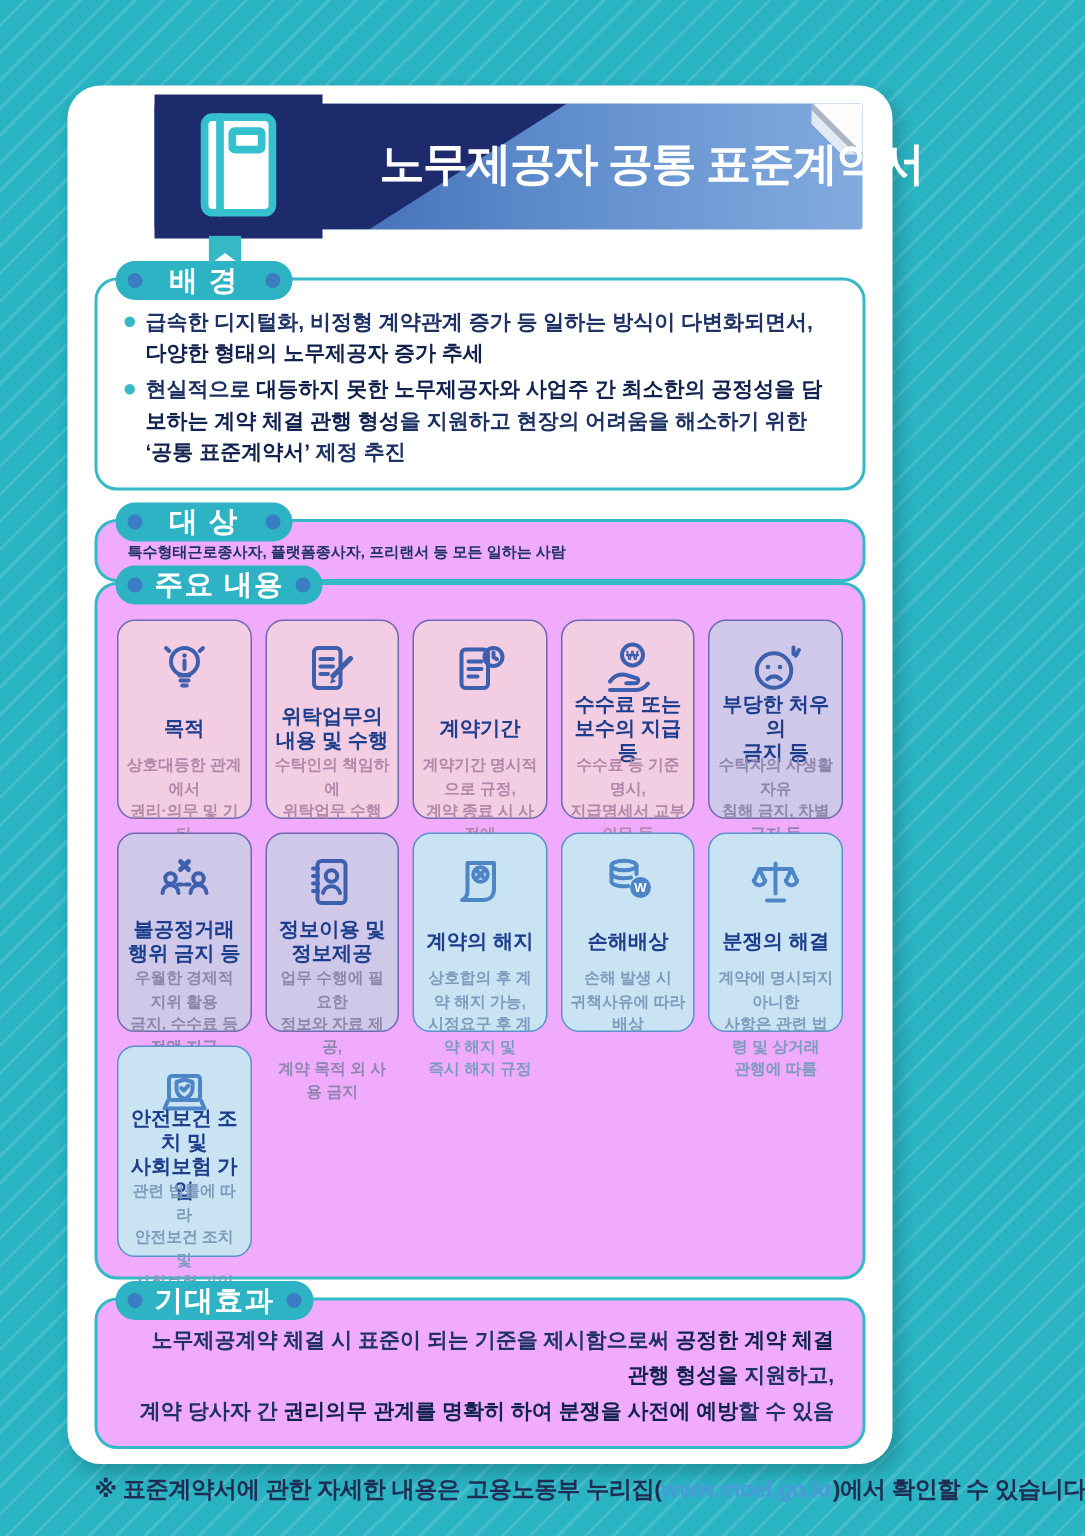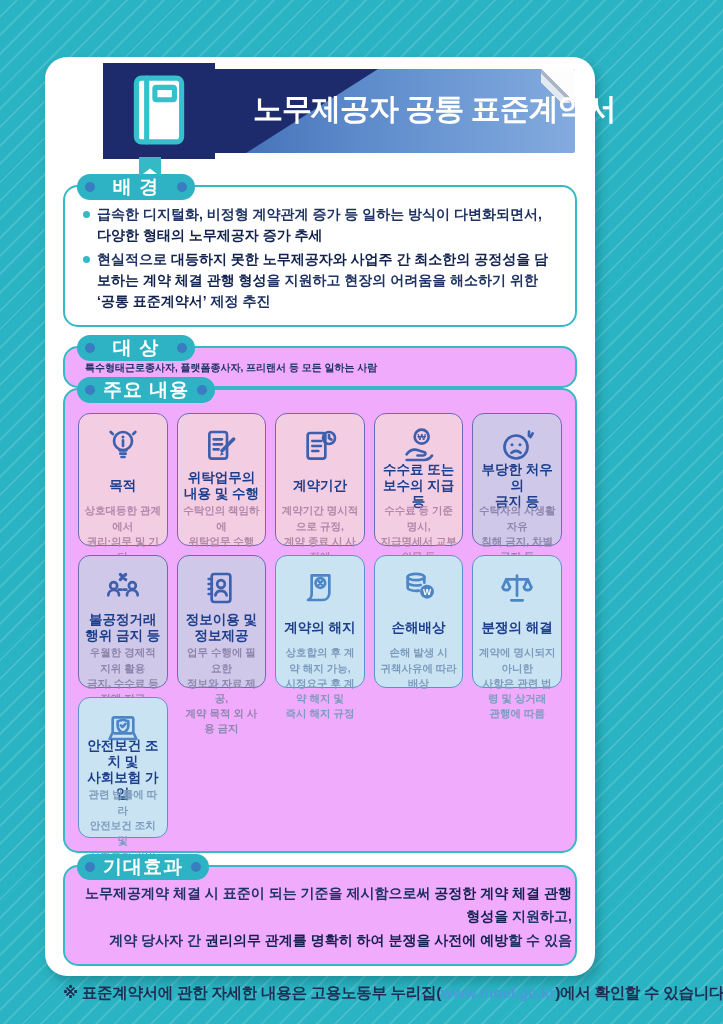--- a/index.html
+++ b/index.html
@@ -52,21 +52,21 @@
 
   
   .sec {
     position:relative; border:2px solid var(--teal,#3ab8c6);
     border-radius:15px; padding:15px 18px 11px;
   }
   .sec.white { background:#fff; margin-top:16px; }
   .sec.gray  { background:#f0abfc; }
   .sec-target { margin-top:19px; padding:13px 20px 11px; }
   .sec-main   { padding:23px 13px 13px; }
-  .sec-effect { margin-top:12px; padding:15px 3px 12px; }
+  .sec-effect { margin-top:12px; padding:15px 19px 12px; }
 
   .badge {
     position:absolute; top:-13px; left:12px; height:26px; min-width:118px;
     background: var(--badge_teal,#2eb3c4); border-radius:14px;
     color:#fff; font-size:19px; font-weight:800; letter-spacing:1px;
     display:flex; align-items:center; justify-content:center; padding:0 26px;
   }
   .badge::before, .badge::after {
     content:''; position:absolute; top:8px; width:10px; height:10px;
     border-radius:50%; background: var(--badge_dot,#3a7dc2);

